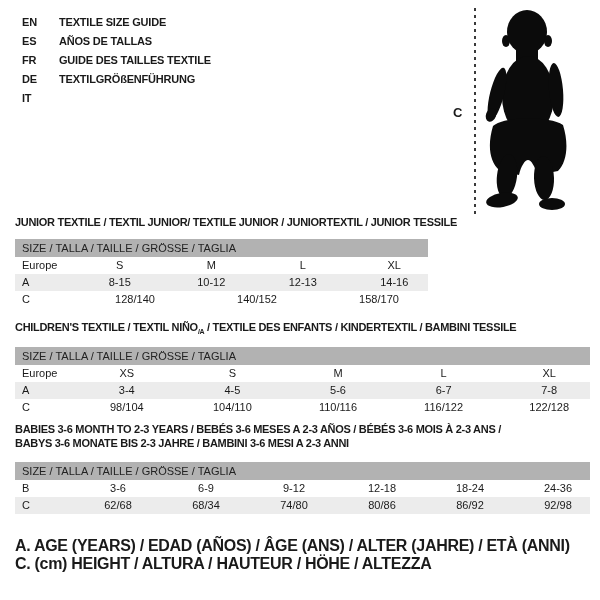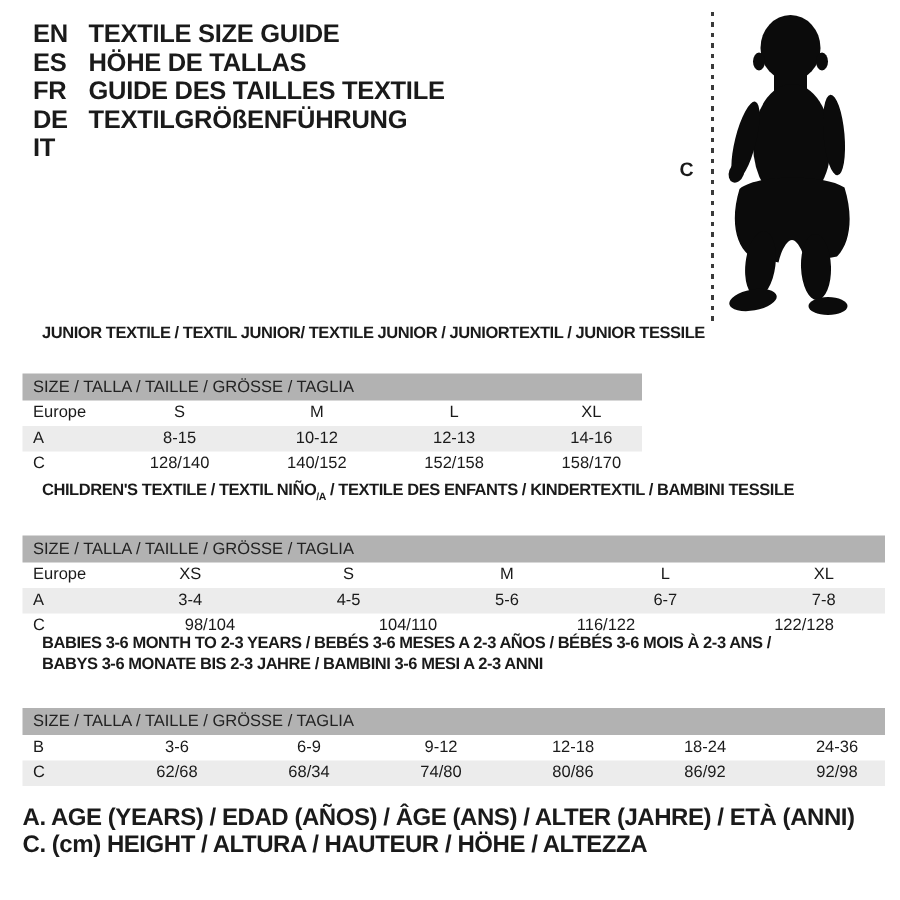--- a/index.html
+++ b/index.html
@@ -6,41 +6,41 @@
     --header-bg:#b2b2b2;
     --stripe-bg:#ececec;
     --text:#1a1a1a;
   }
   *{margin:0;padding:0;box-sizing:border-box;}
   html,body{width:600px;height:600px;background:#fff;overflow:hidden;
     font-family:"Liberation Sans","DejaVu Sans",sans-serif;color:var(--text);}
   .abs{position:absolute;}
 
   
-  .languages{left:22px;top:13px;font-weight:bold;font-size:17px;line-height:19px;letter-spacing:-0.2px;}
+  .languages{left:22px;top:13px;font-weight:bold;font-size:11px;line-height:19px;letter-spacing:-0.2px;}
   .lang-row{display:flex;}
   .lang-code{width:37px;}
   .lang-title{white-space:nowrap;}
 
   
   .dash-line{left:474px;top:8px;width:2px;height:206px;
     background:repeating-linear-gradient(to bottom,#3a3a3a 0 3px,transparent 3px 7px);}
   .measure-c{left:453px;top:105px;font-weight:bold;font-size:13px;}
   .silhouette{left:483px;top:8px;}
 
   
-  .sec-title{font-weight:bold;font-size:11px;letter-spacing:-0.3px;white-space:nowrap;margin-left:13px;}
+  .sec-title{font-weight:bold;font-size:11px;letter-spacing:-0.3px;white-space:nowrap;}
   .sec-title .sub{font-size:7px;vertical-align:sub;}
   .two-line{line-height:14px;}
 
   .size-table{font-size:11px;}
   .t-junior{left:15px;top:239px;width:413px;}
   .t-children{left:15px;top:347px;width:575px;}
   .t-babies{left:15px;top:462px;width:575px;}
-  .thead{background:var(--header-bg);height:18px;line-height:18px;padding-left:7px;color:#222;white-space:nowrap;margin-top:10px;}
+  .thead{background:var(--header-bg);height:18px;line-height:18px;padding-left:7px;color:#222;white-space:nowrap;}
   .trow{display:flex;height:17px;line-height:17px;gap:24px;}
   .trow.shaded{background:var(--stripe-bg);}
   .tcell{flex:1;text-align:center;}
   .tcell.label{flex:0 0 47px;text-align:left;padding-left:7px;}
 
   .title-junior{left:15px;top:216px;}
   .title-children{left:15px;top:321px;}
   .title-babies{left:15px;top:422px;}
 
   .notes{left:15px;top:537px;font-weight:bold;font-size:16px;line-height:17.5px;letter-spacing:-0.3px;white-space:nowrap;}
@@ -48,21 +48,21 @@
 </head>
 <body>
 
 <div class="abs languages">
   <div class="lang-row">
     <span class="lang-code">EN</span>
     <span class="lang-title">TEXTILE SIZE GUIDE</span>
   </div>
   <div class="lang-row">
     <span class="lang-code">ES</span>
-    <span class="lang-title">HÖHE DE TALLAS</span>
+    <span class="lang-title">AÑOS DE TALLAS</span>
   </div>
   <div class="lang-row">
     <span class="lang-code">FR</span>
     <span class="lang-title">GUIDE DES TAILLES TEXTILE</span>
   </div>
   <div class="lang-row">
     <span class="lang-code">DE</span>
     <span class="lang-title">TEXTILGRÖßENFÜHRUNG</span>
   </div>
   <div class="lang-row">
@@ -103,21 +103,20 @@
         <div class="tcell label">A</div>
         <div class="tcell">8-15</div>
         <div class="tcell">10-12</div>
         <div class="tcell">12-13</div>
         <div class="tcell">14-16</div>
       </div>
       <div class="trow">
         <div class="tcell label">C</div>
         <div class="tcell">128/140</div>
         <div class="tcell">140/152</div>
-        <div class="tcell">152/158</div>
         <div class="tcell">158/170</div>
       </div>
     </div>
 </div>
 
 <div class="abs sec-title title-children"><span>CHILDREN'S TEXTILE / TEXTIL NIÑO</span><span class="sub">/A</span><span> / TEXTILE DES ENFANTS / KINDERTEXTIL / BAMBINI TESSILE</span></div>
 <div class="abs size-table t-children">
   <div class="thead">SIZE / TALLA / TAILLE / GRÖSSE / TAGLIA</div>
   <div class="tbody">
       <div class="trow">
@@ -133,20 +132,21 @@
         <div class="tcell">3-4</div>
         <div class="tcell">4-5</div>
         <div class="tcell">5-6</div>
         <div class="tcell">6-7</div>
         <div class="tcell">7-8</div>
       </div>
       <div class="trow">
         <div class="tcell label">C</div>
         <div class="tcell">98/104</div>
         <div class="tcell">104/110</div>
+        <div class="tcell">110/116</div>
         <div class="tcell">116/122</div>
         <div class="tcell">122/128</div>
       </div>
     </div>
 </div>
 
 <div class="abs sec-title title-babies two-line">
   <div>BABIES 3-6 MONTH TO 2-3 YEARS / BEBÉS 3-6 MESES A 2-3 AÑOS / BÉBÉS 3-6 MOIS À 2-3 ANS /</div>
   <div>BABYS 3-6 MONATE BIS 2-3 JAHRE / BAMBINI 3-6 MESI A 2-3 ANNI</div>
 </div>

